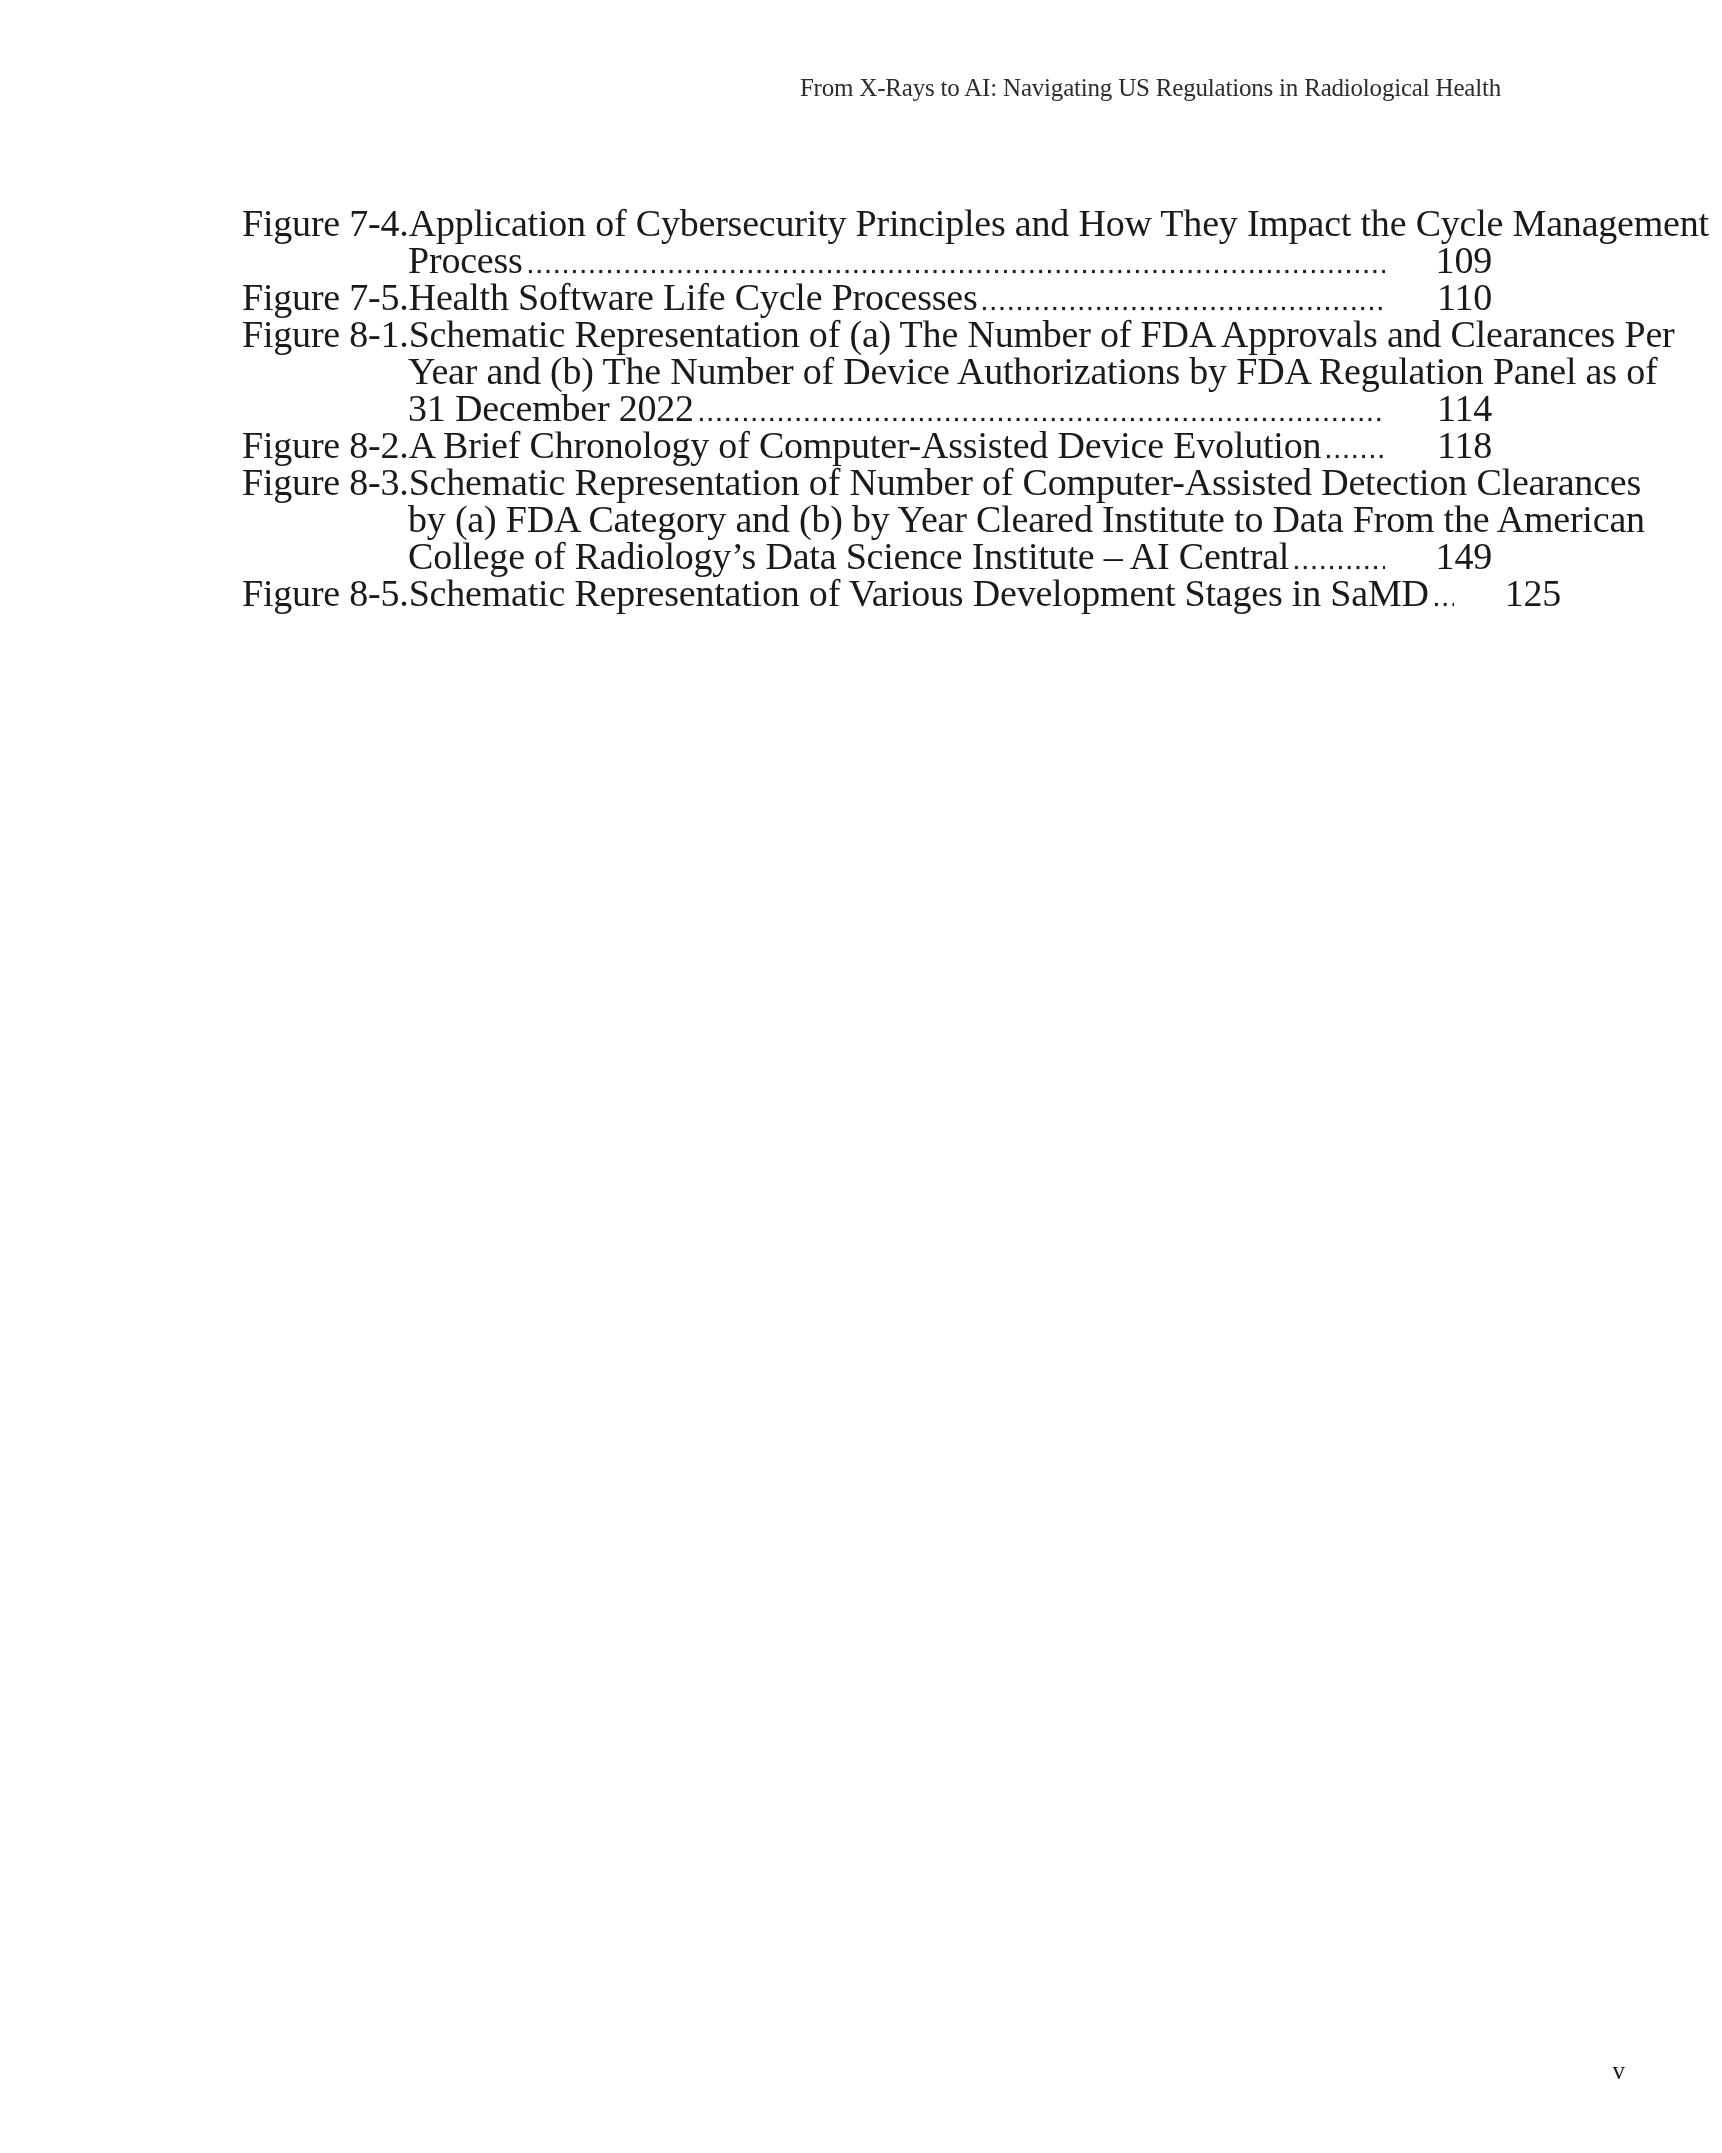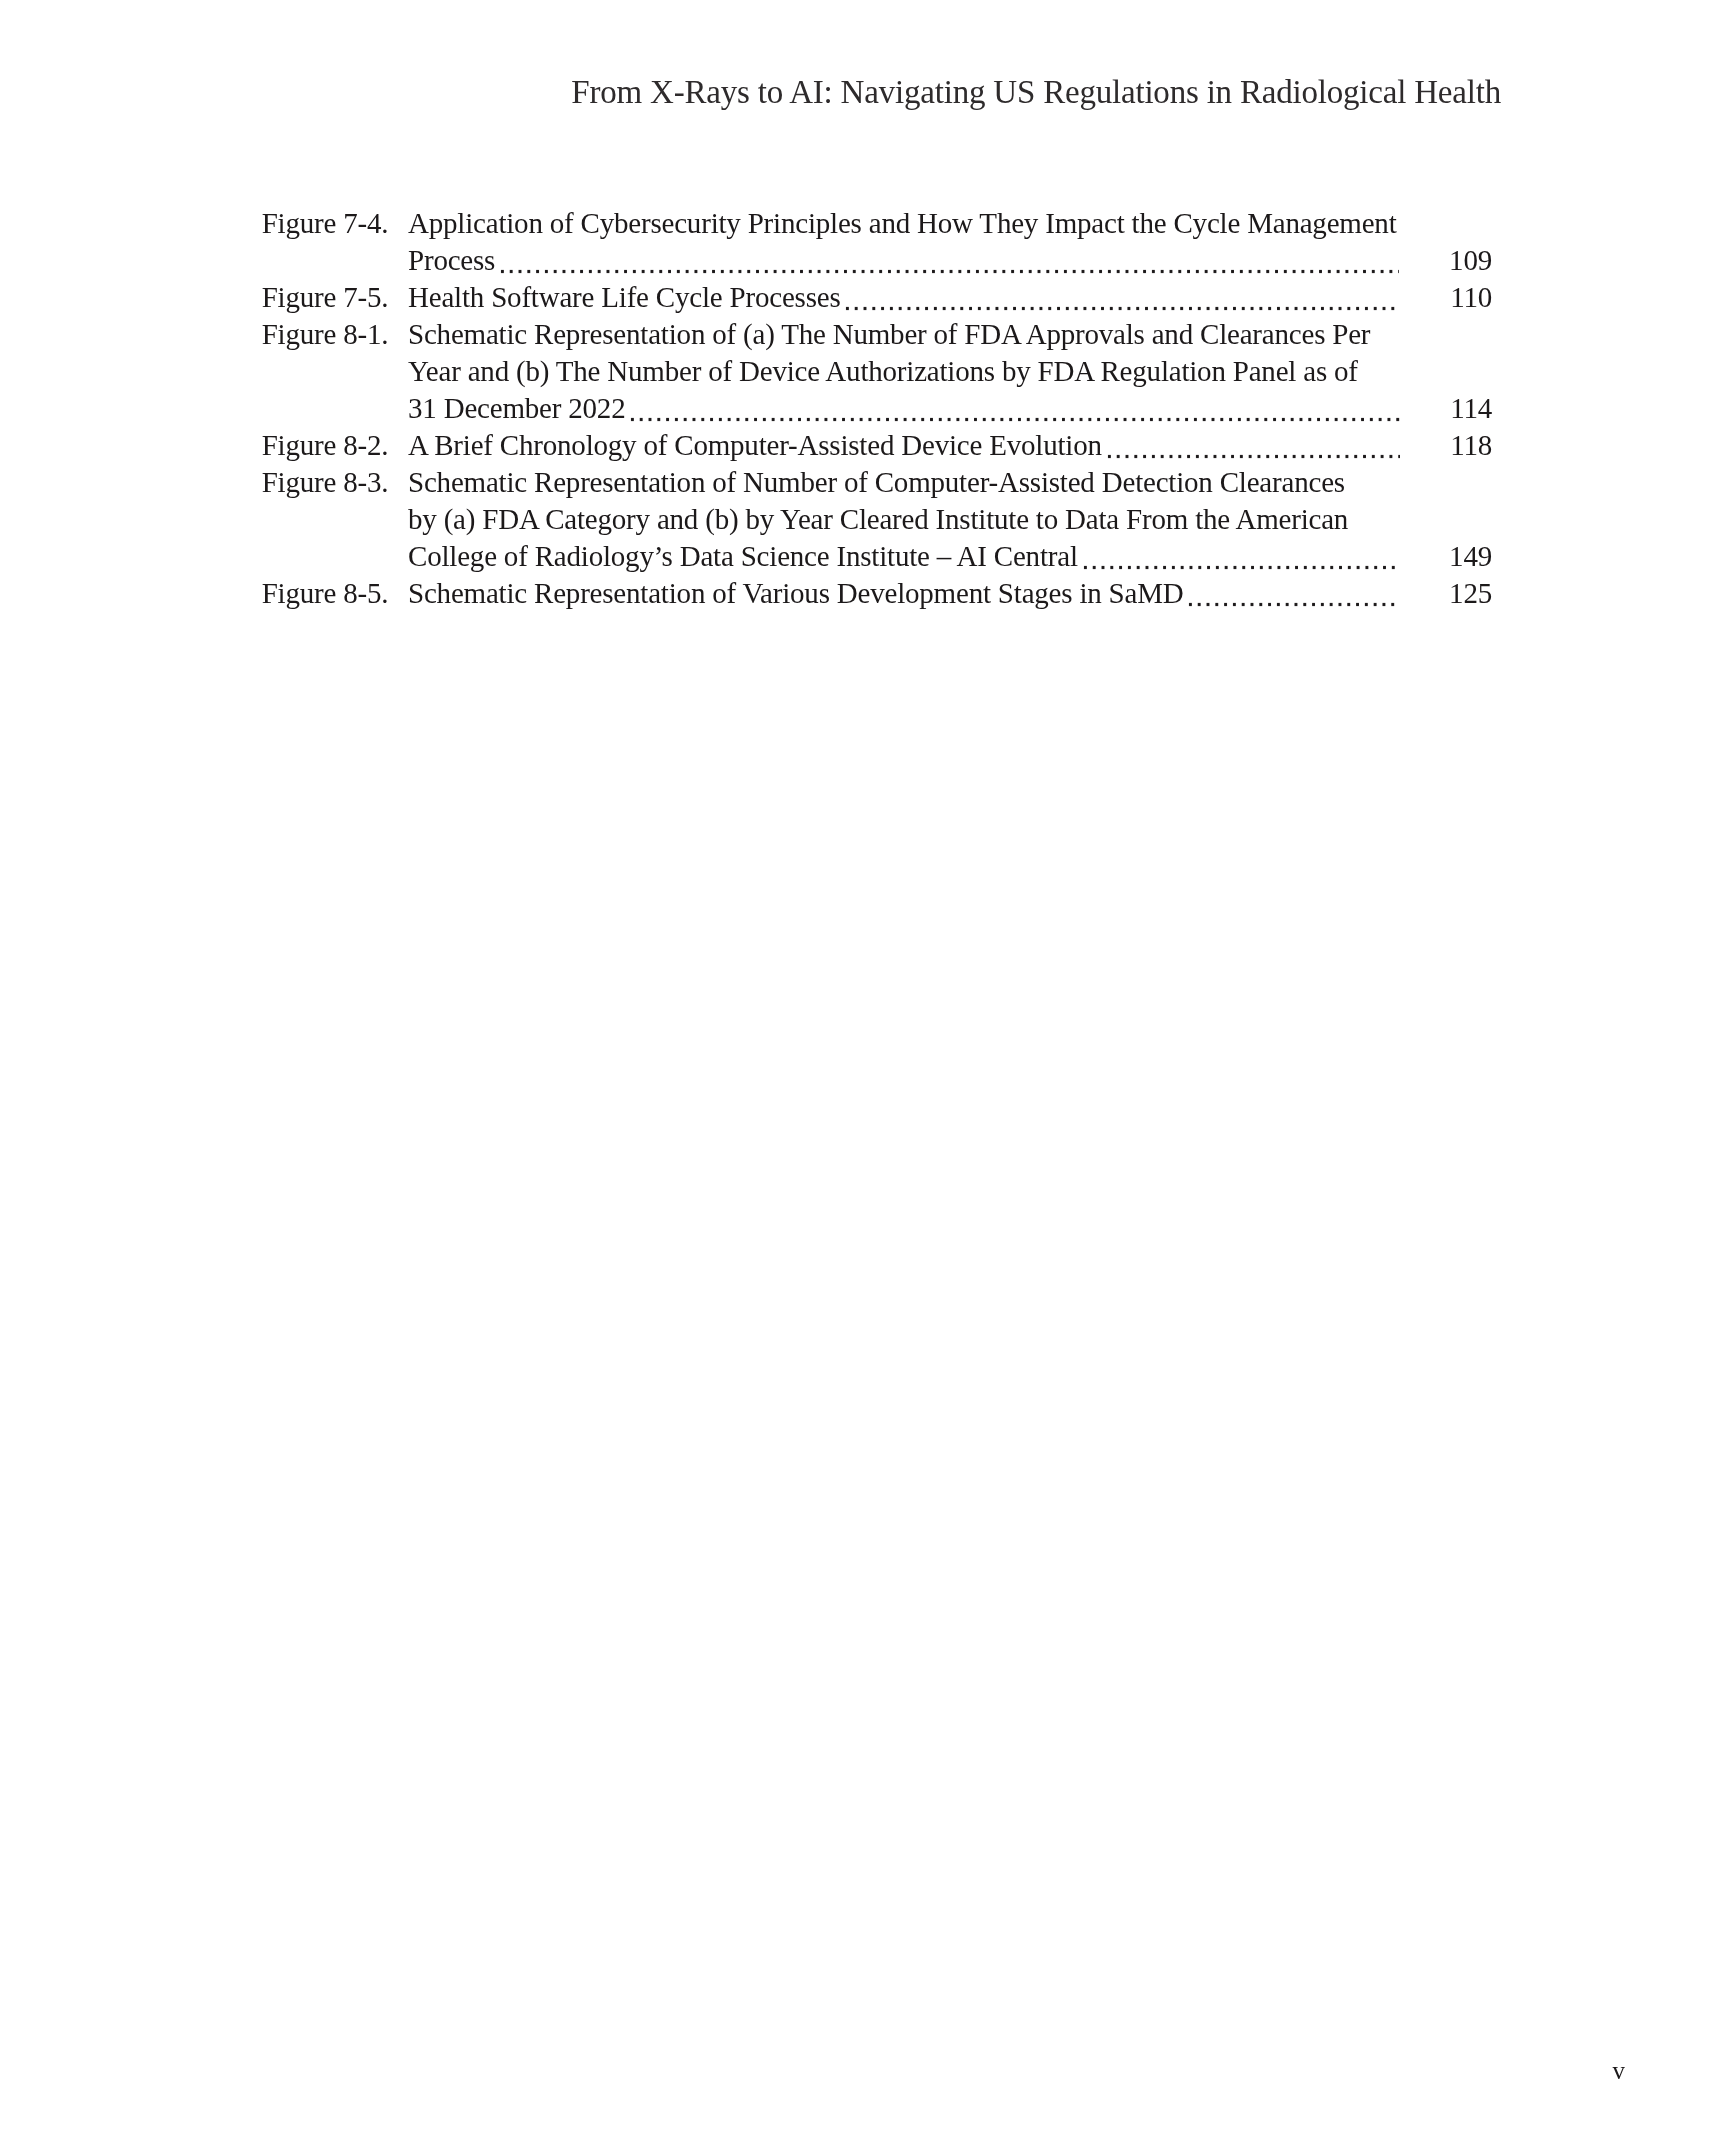--- a/index.html
+++ b/index.html
@@ -10,36 +10,35 @@
     position: relative;
     font-family: "Liberation Serif", serif;
     overflow: hidden;
   }
   .running-header {
     position: absolute;
     top: 74px;
     left: 0;
     right: 221px;
     text-align: right;
-    font-size: 33px;
+    font-size: 25px;
     line-height: 1.1;
     color: #2e2b2c;
     letter-spacing: -0.2px;
     font-family: "Liberation Serif", serif;
   }
   .toc {
     position: absolute;
     left: 242px;
     top: 205px;
     width: 1250px;
-    font-size: 29px;
+    font-size: 38px;
     line-height: 37px;
     color: #1c191a;
     letter-spacing: -0.2px;
-    text-align: center;
   }
   .row {
     display: flex;
     align-items: baseline;
     white-space: nowrap;
   }
   .lbl {
     flex: 0 0 166px;
   }
   .txt {

